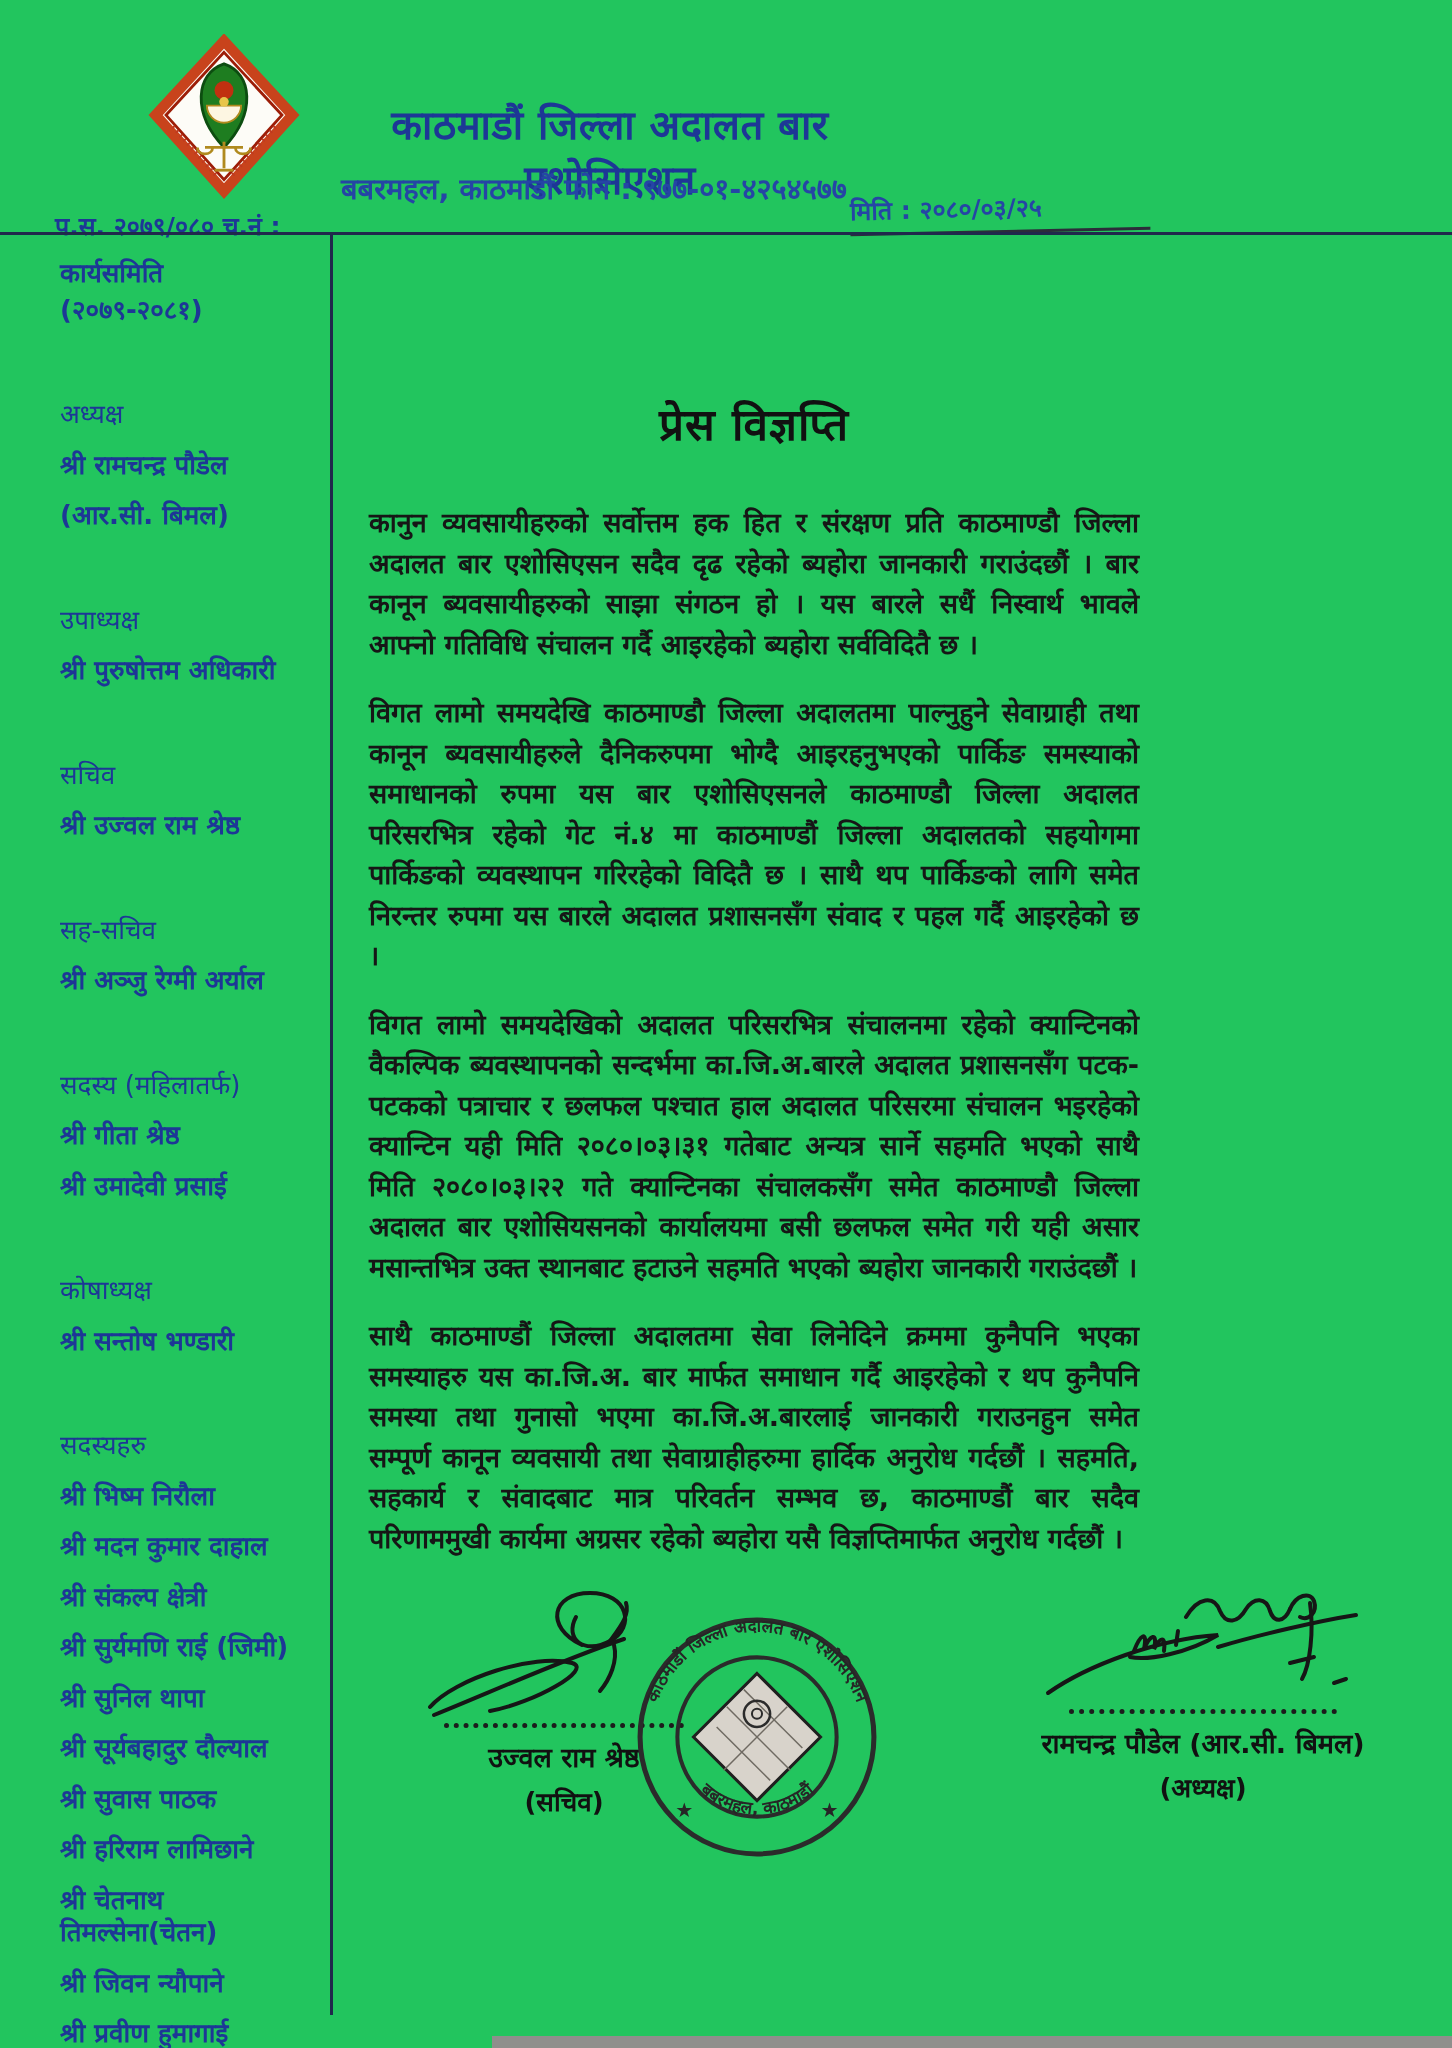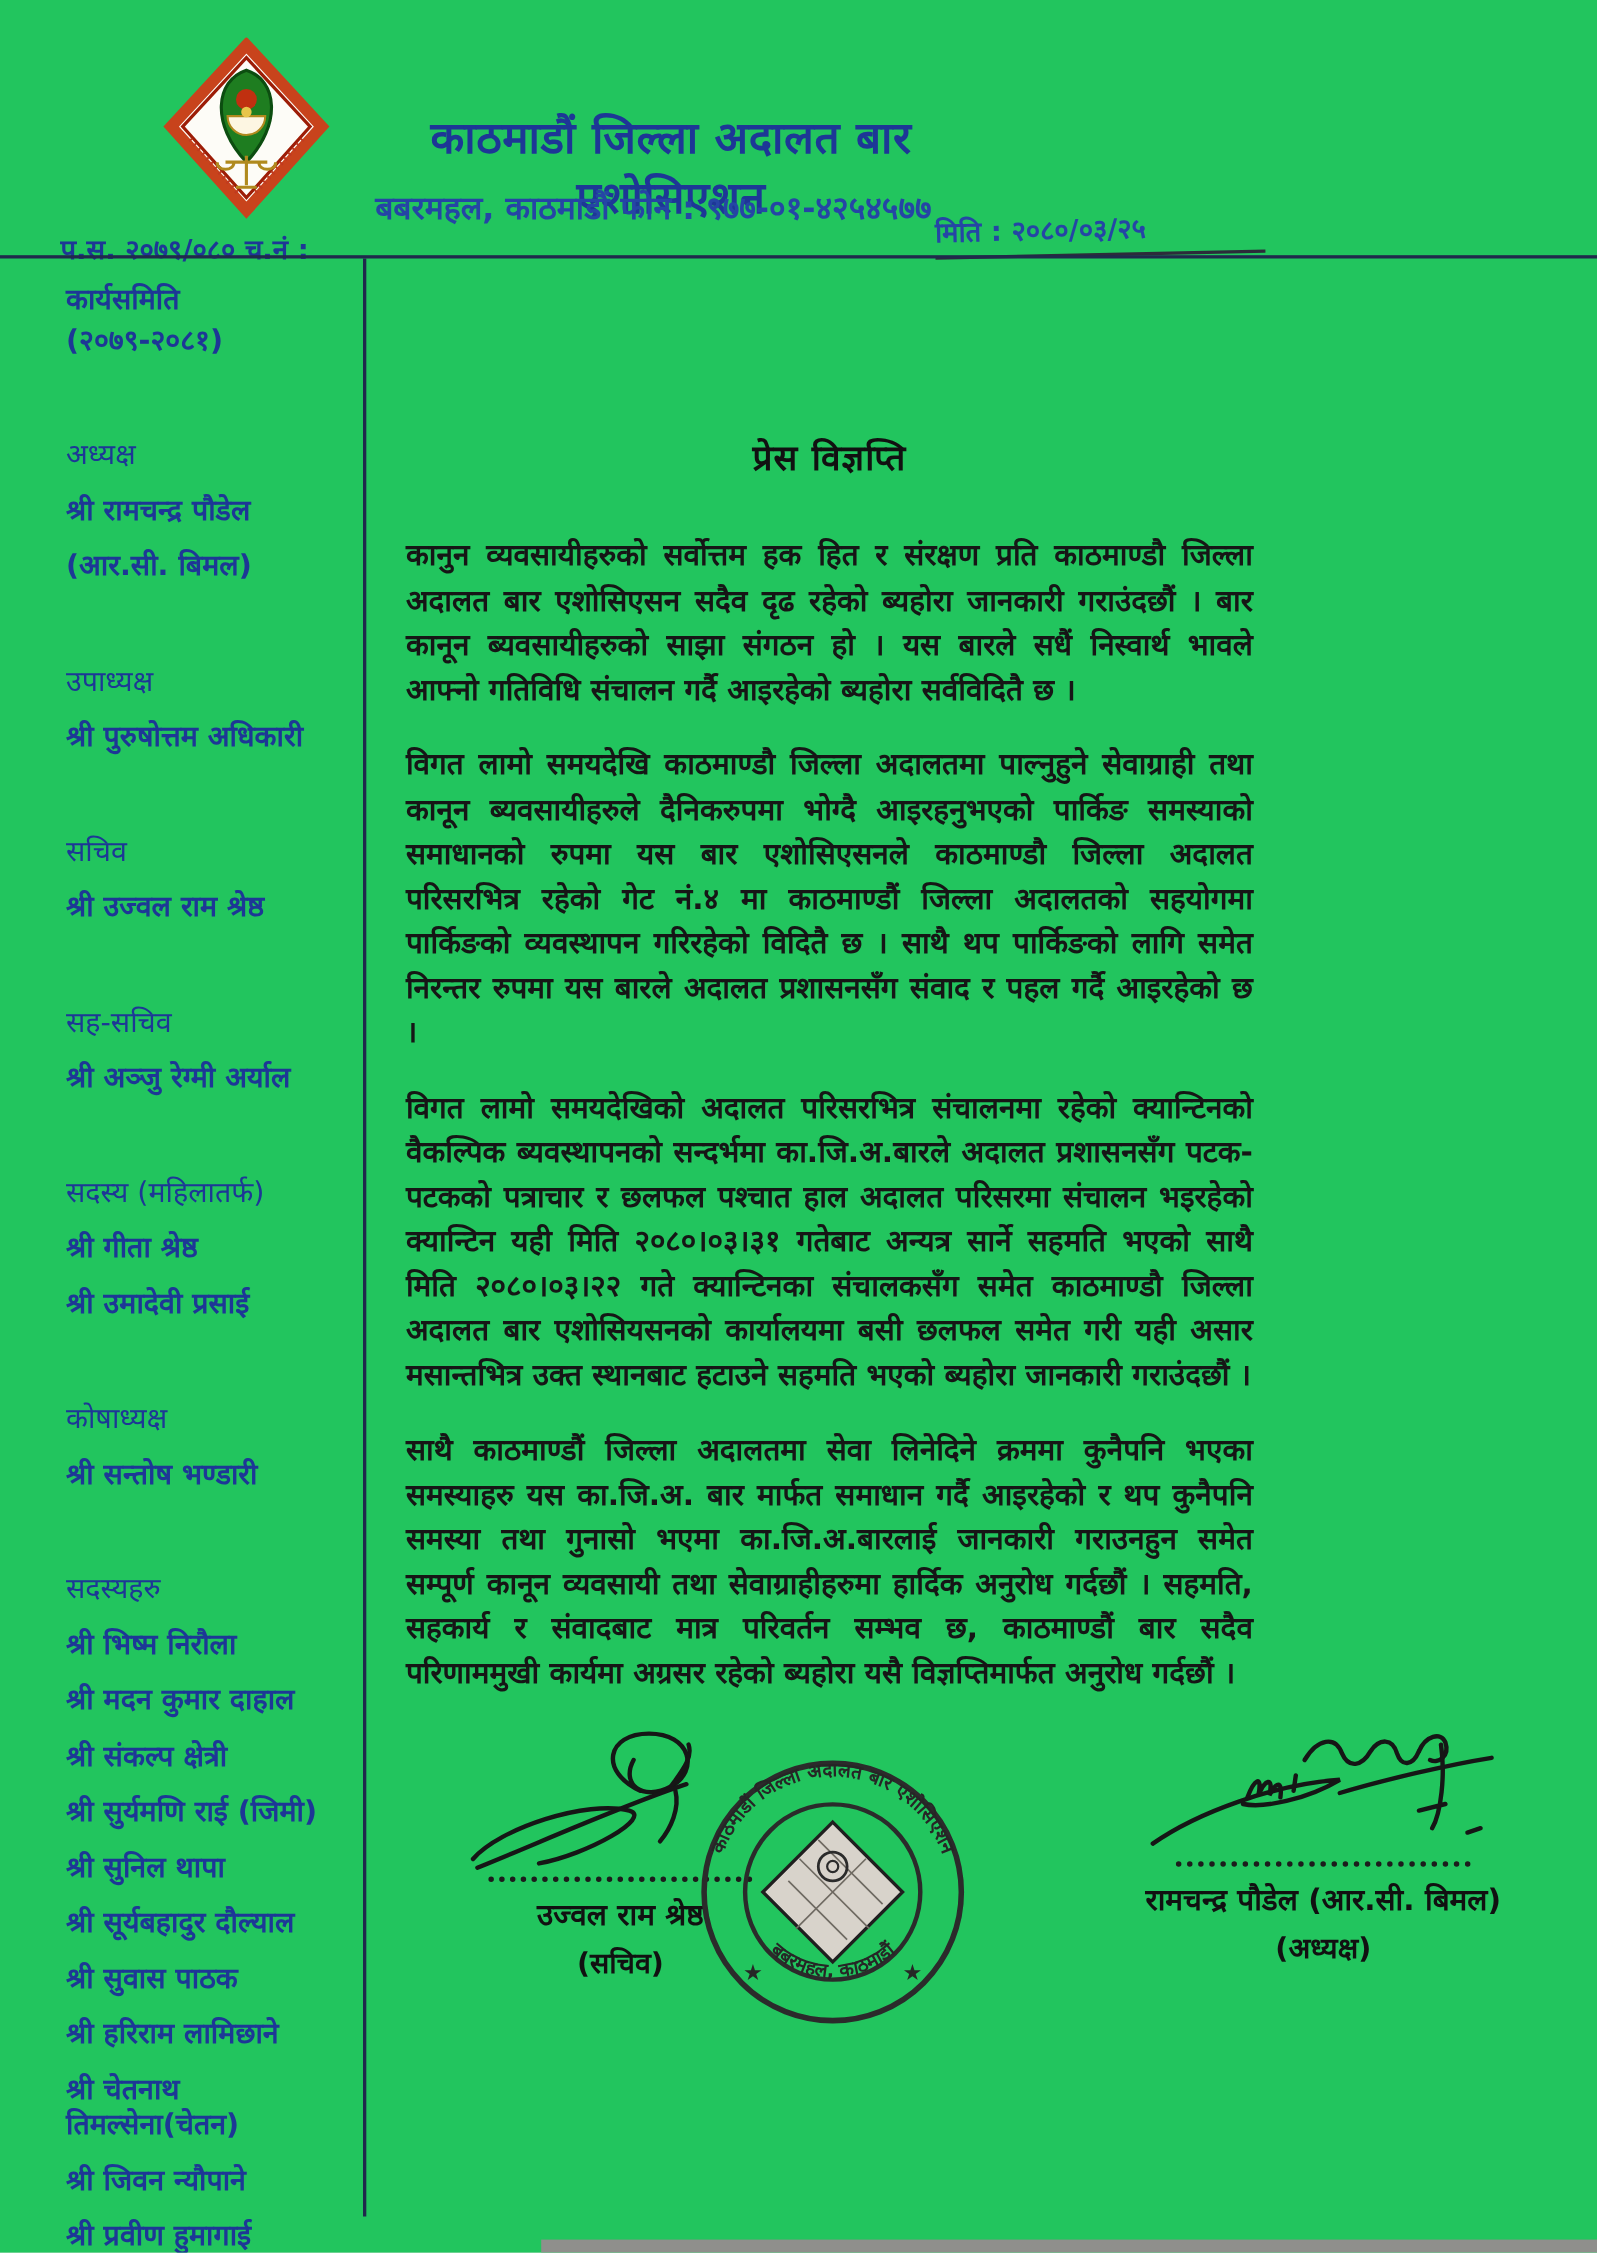--- a/index.html
+++ b/index.html
@@ -47,21 +47,21 @@
     color:#1d3796; font-size:26px; font-weight:600; line-height:1.25;
   }
   .committee-title { font-weight:700; }
   .committee-term { margin-top:4px; }
   .side-sec .side-role { margin-top:72px; font-weight:400; }
   .side-sec .side-name { margin-top:18px; font-weight:600; }
   
   .main { width:770px; padding-left:36px; position:relative; }
   .press-title {
     margin:158px 0 0 0; text-align:center;
-    font-size:32px; font-weight:700; color:#111; letter-spacing:1px;
+    font-size:44px; font-weight:700; color:#111; letter-spacing:1px;
   }
   .paras { margin-top:50px; }
   .paras p {
     margin:0 0 28px 0; font-size:27px; line-height:1.5;
     text-align:justify; color:#161616; font-weight:600;
   }
   
   .sig-row { position:relative; width:1010px; height:320px; margin-top:6px; }
   .sig-block { position:absolute; text-align:center; color:#111; }
   .sig-left  { left:30px; top:0; width:330px; }

